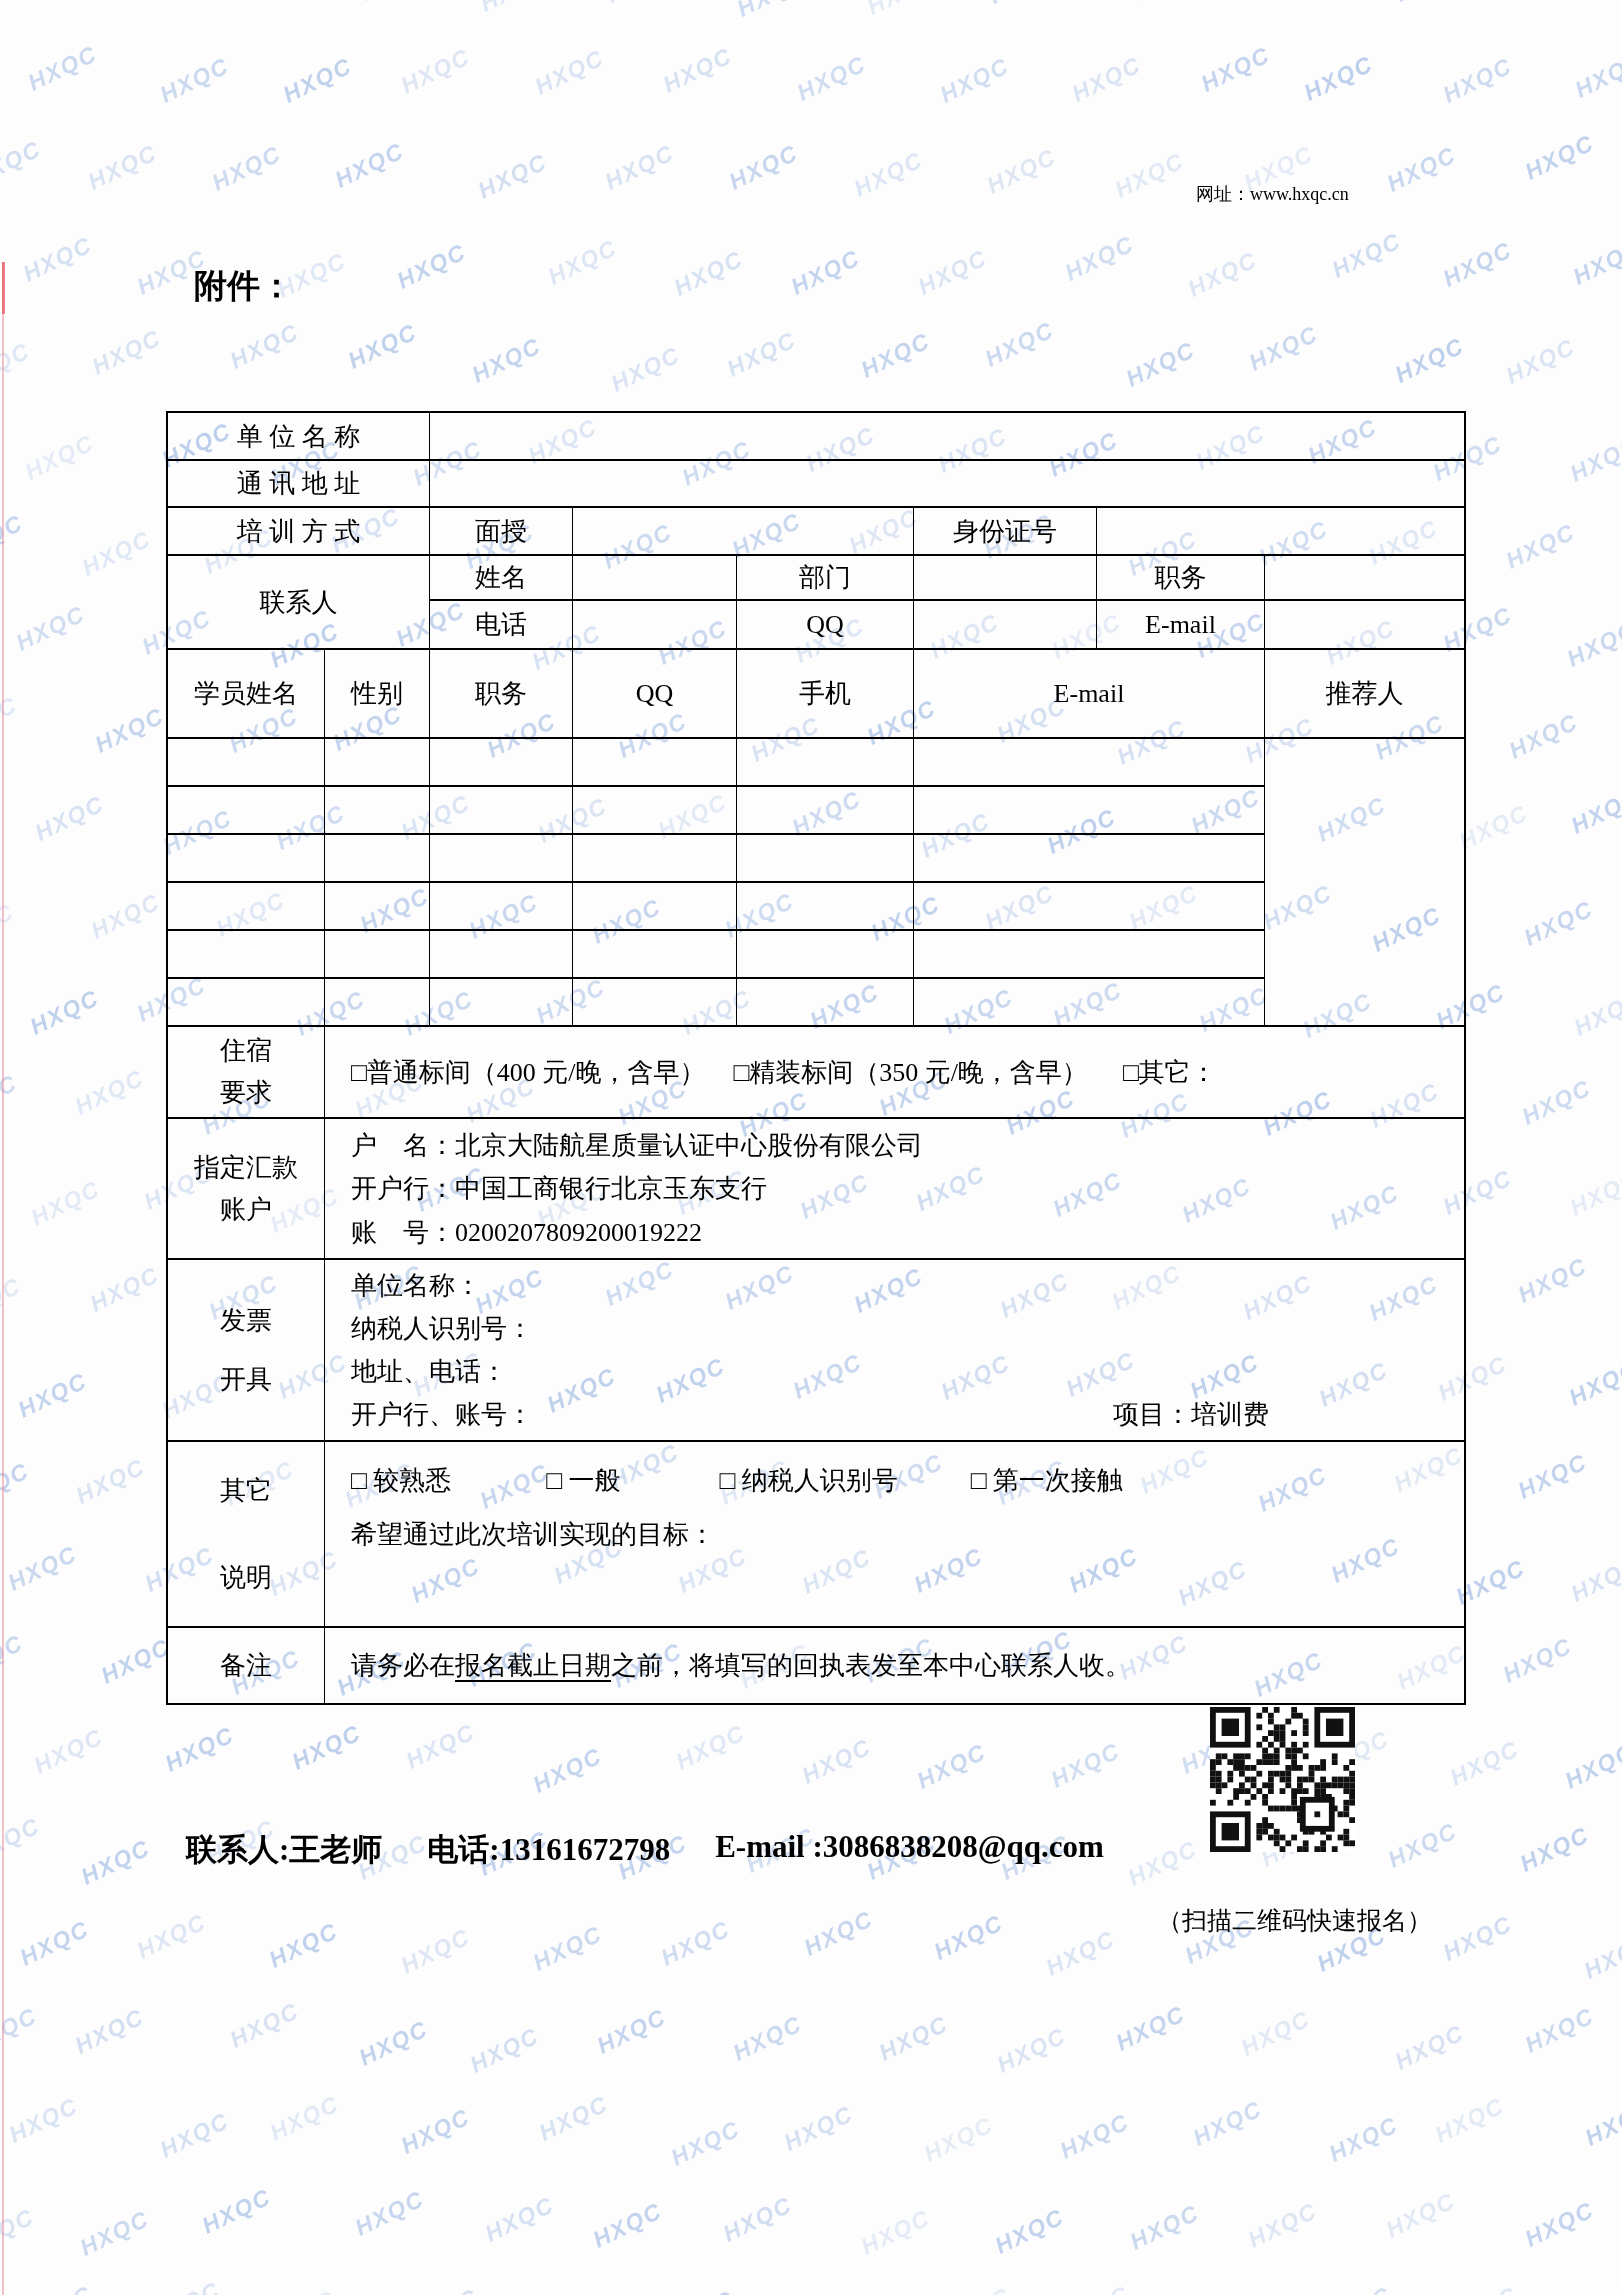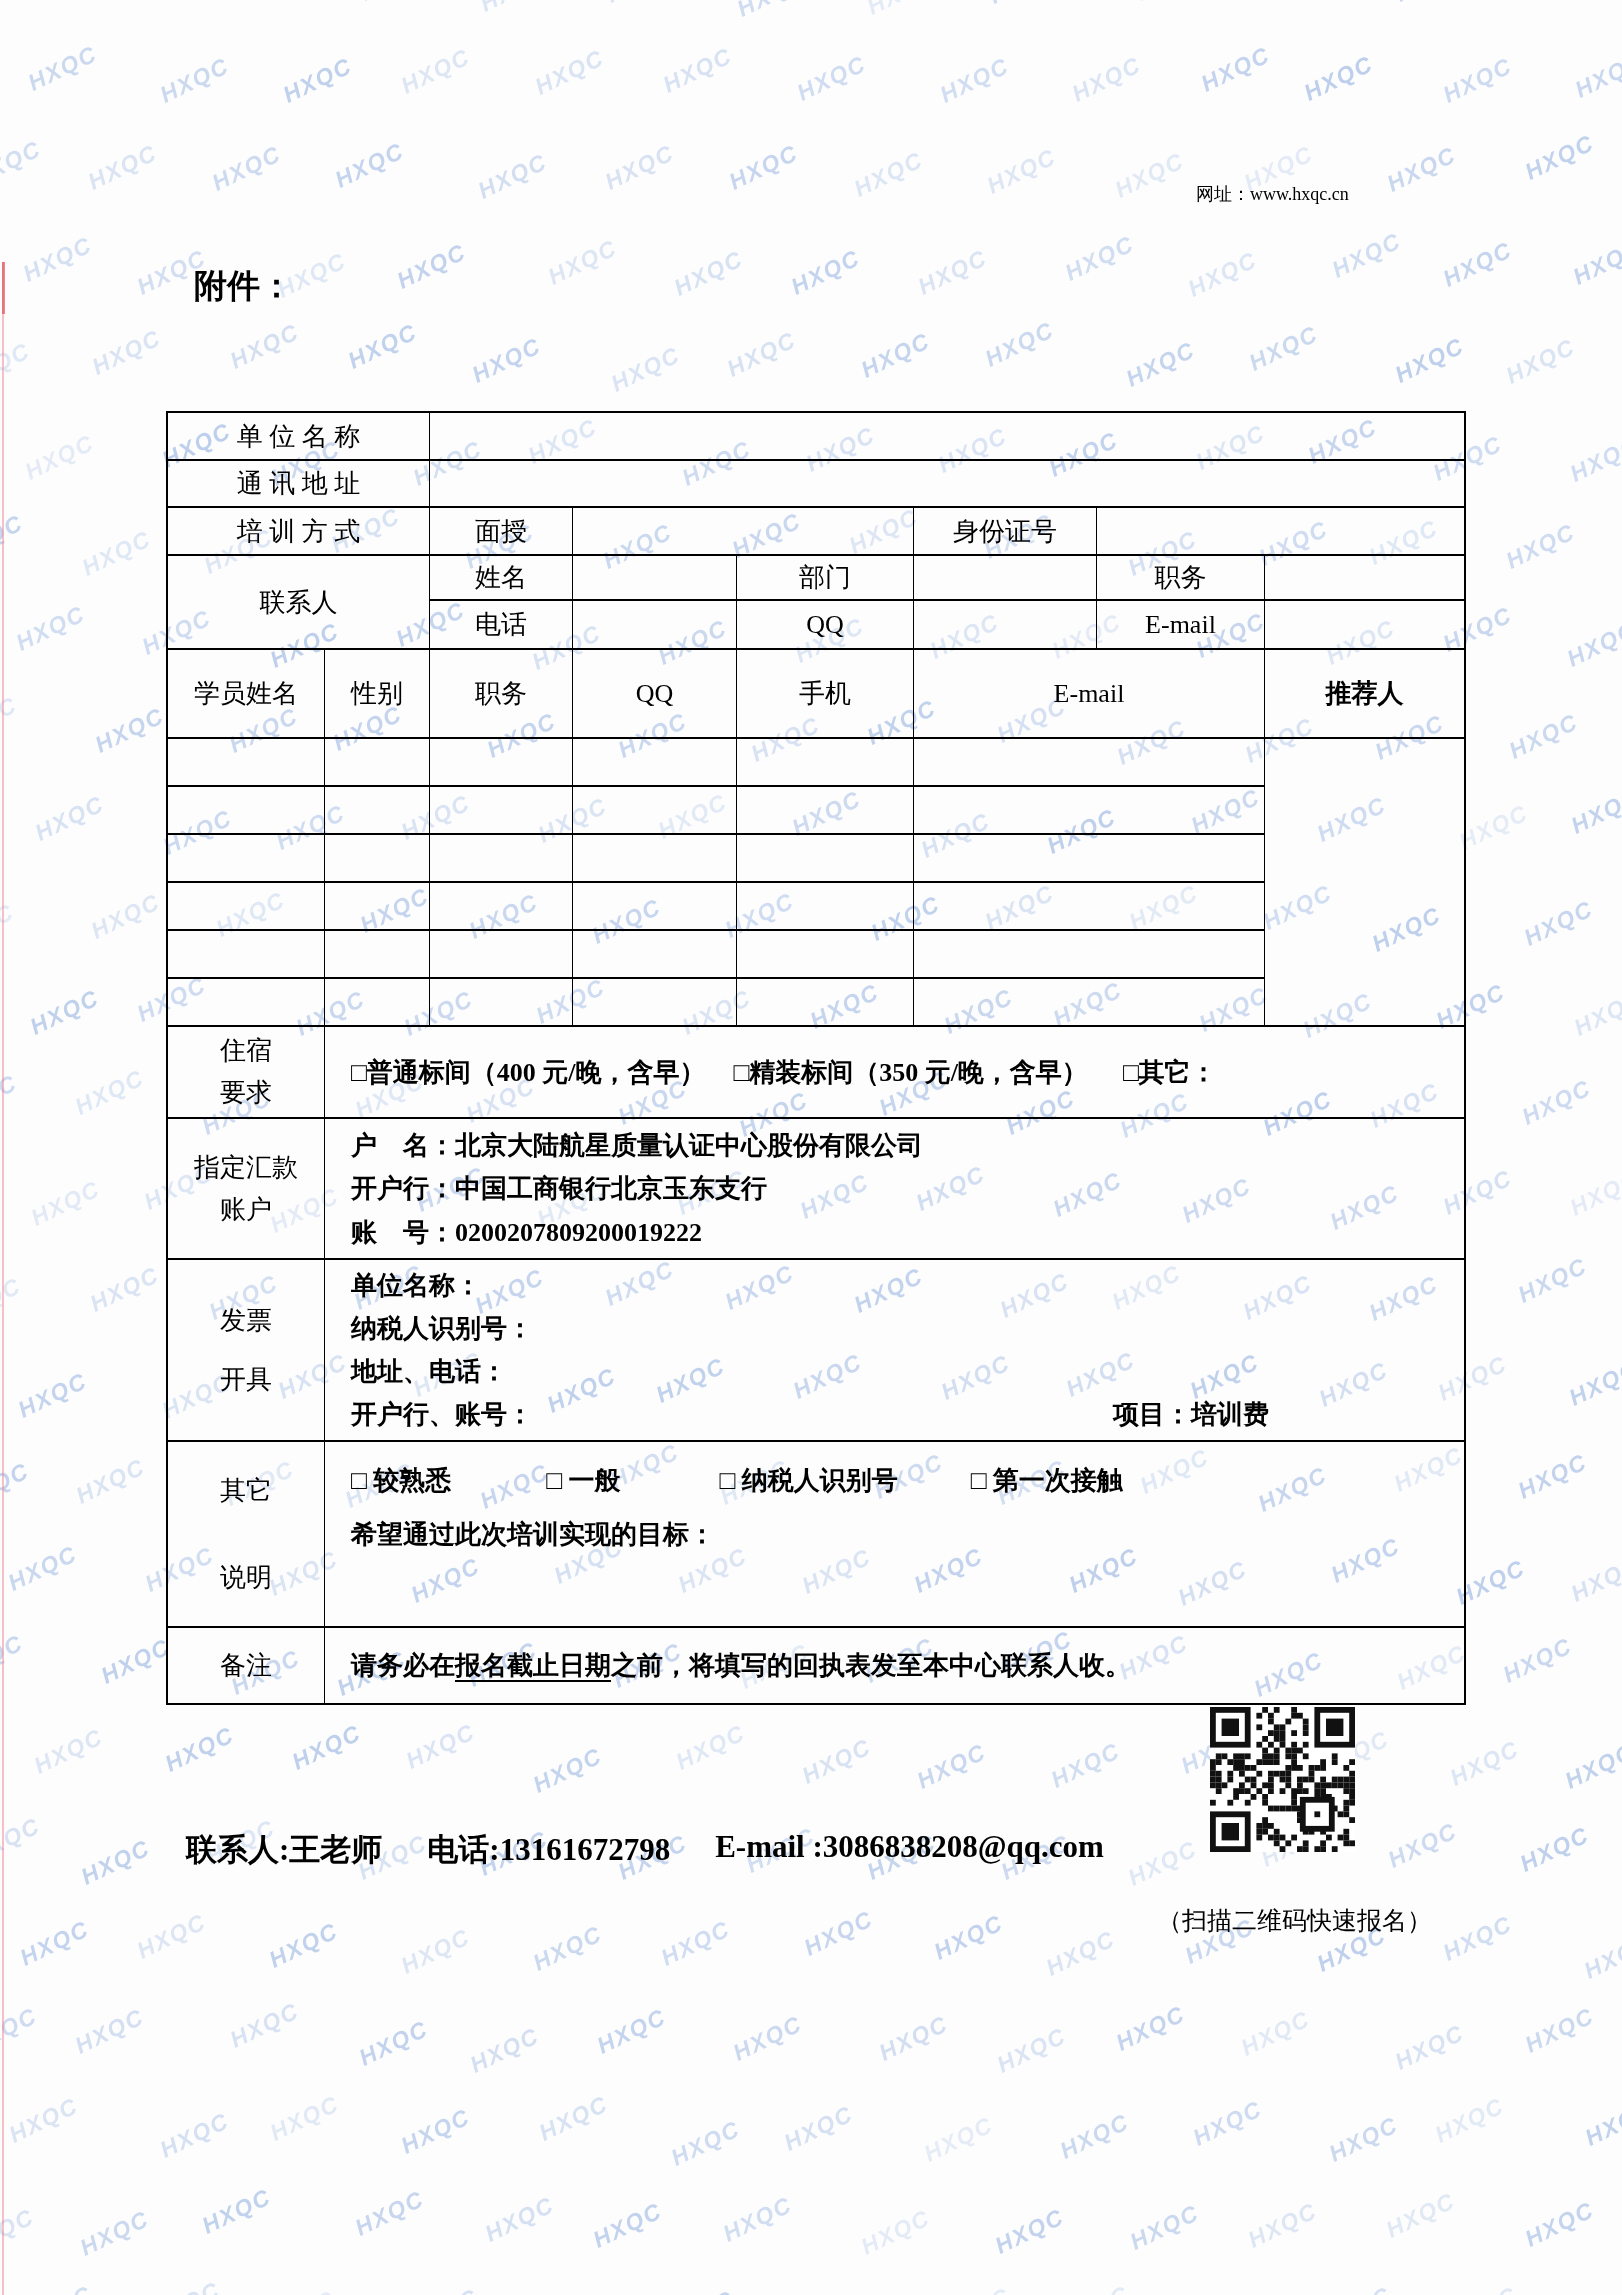--- a/index.html
+++ b/index.html
@@ -32,21 +32,21 @@
     display:grid;
     grid-template-columns:157px 105px 143px 164px 177px 183px 168px 199px;
     grid-template-rows:48px 47px 48px 45px 49px 89px 48px 48px 48px 48px 48px 48px 92px 141px 182px 186px 75px;
     border:2.6px solid #000;background:transparent;
   }
   .c{
     border-right:1.7px solid #000;border-bottom:2.6px solid #000;
     display:flex;align-items:center;justify-content:center;
     font-size:26px;box-sizing:border-box;overflow:hidden;
   }
-  .c.nr{border-right:none;font-weight:bold;}
+  .c.nr{border-right:none;}
   .c.nb{border-bottom:none;}
   .col{flex-direction:column;}
   .lab2{line-height:42px;}
   .gap28{row-gap:24px;}
   .gap60{row-gap:52px;}
   .left{justify-content:flex-start;padding-left:26px;}
   .topleft{justify-content:flex-start;align-items:flex-start;padding:12px 0 0 26px;line-height:54px;}
   .evenly{justify-content:space-evenly;align-items:flex-start;padding-left:26px;}
   .row-line{display:flex;width:100%;align-items:center;}
   .u{text-decoration:underline;text-underline-offset:6px;}

